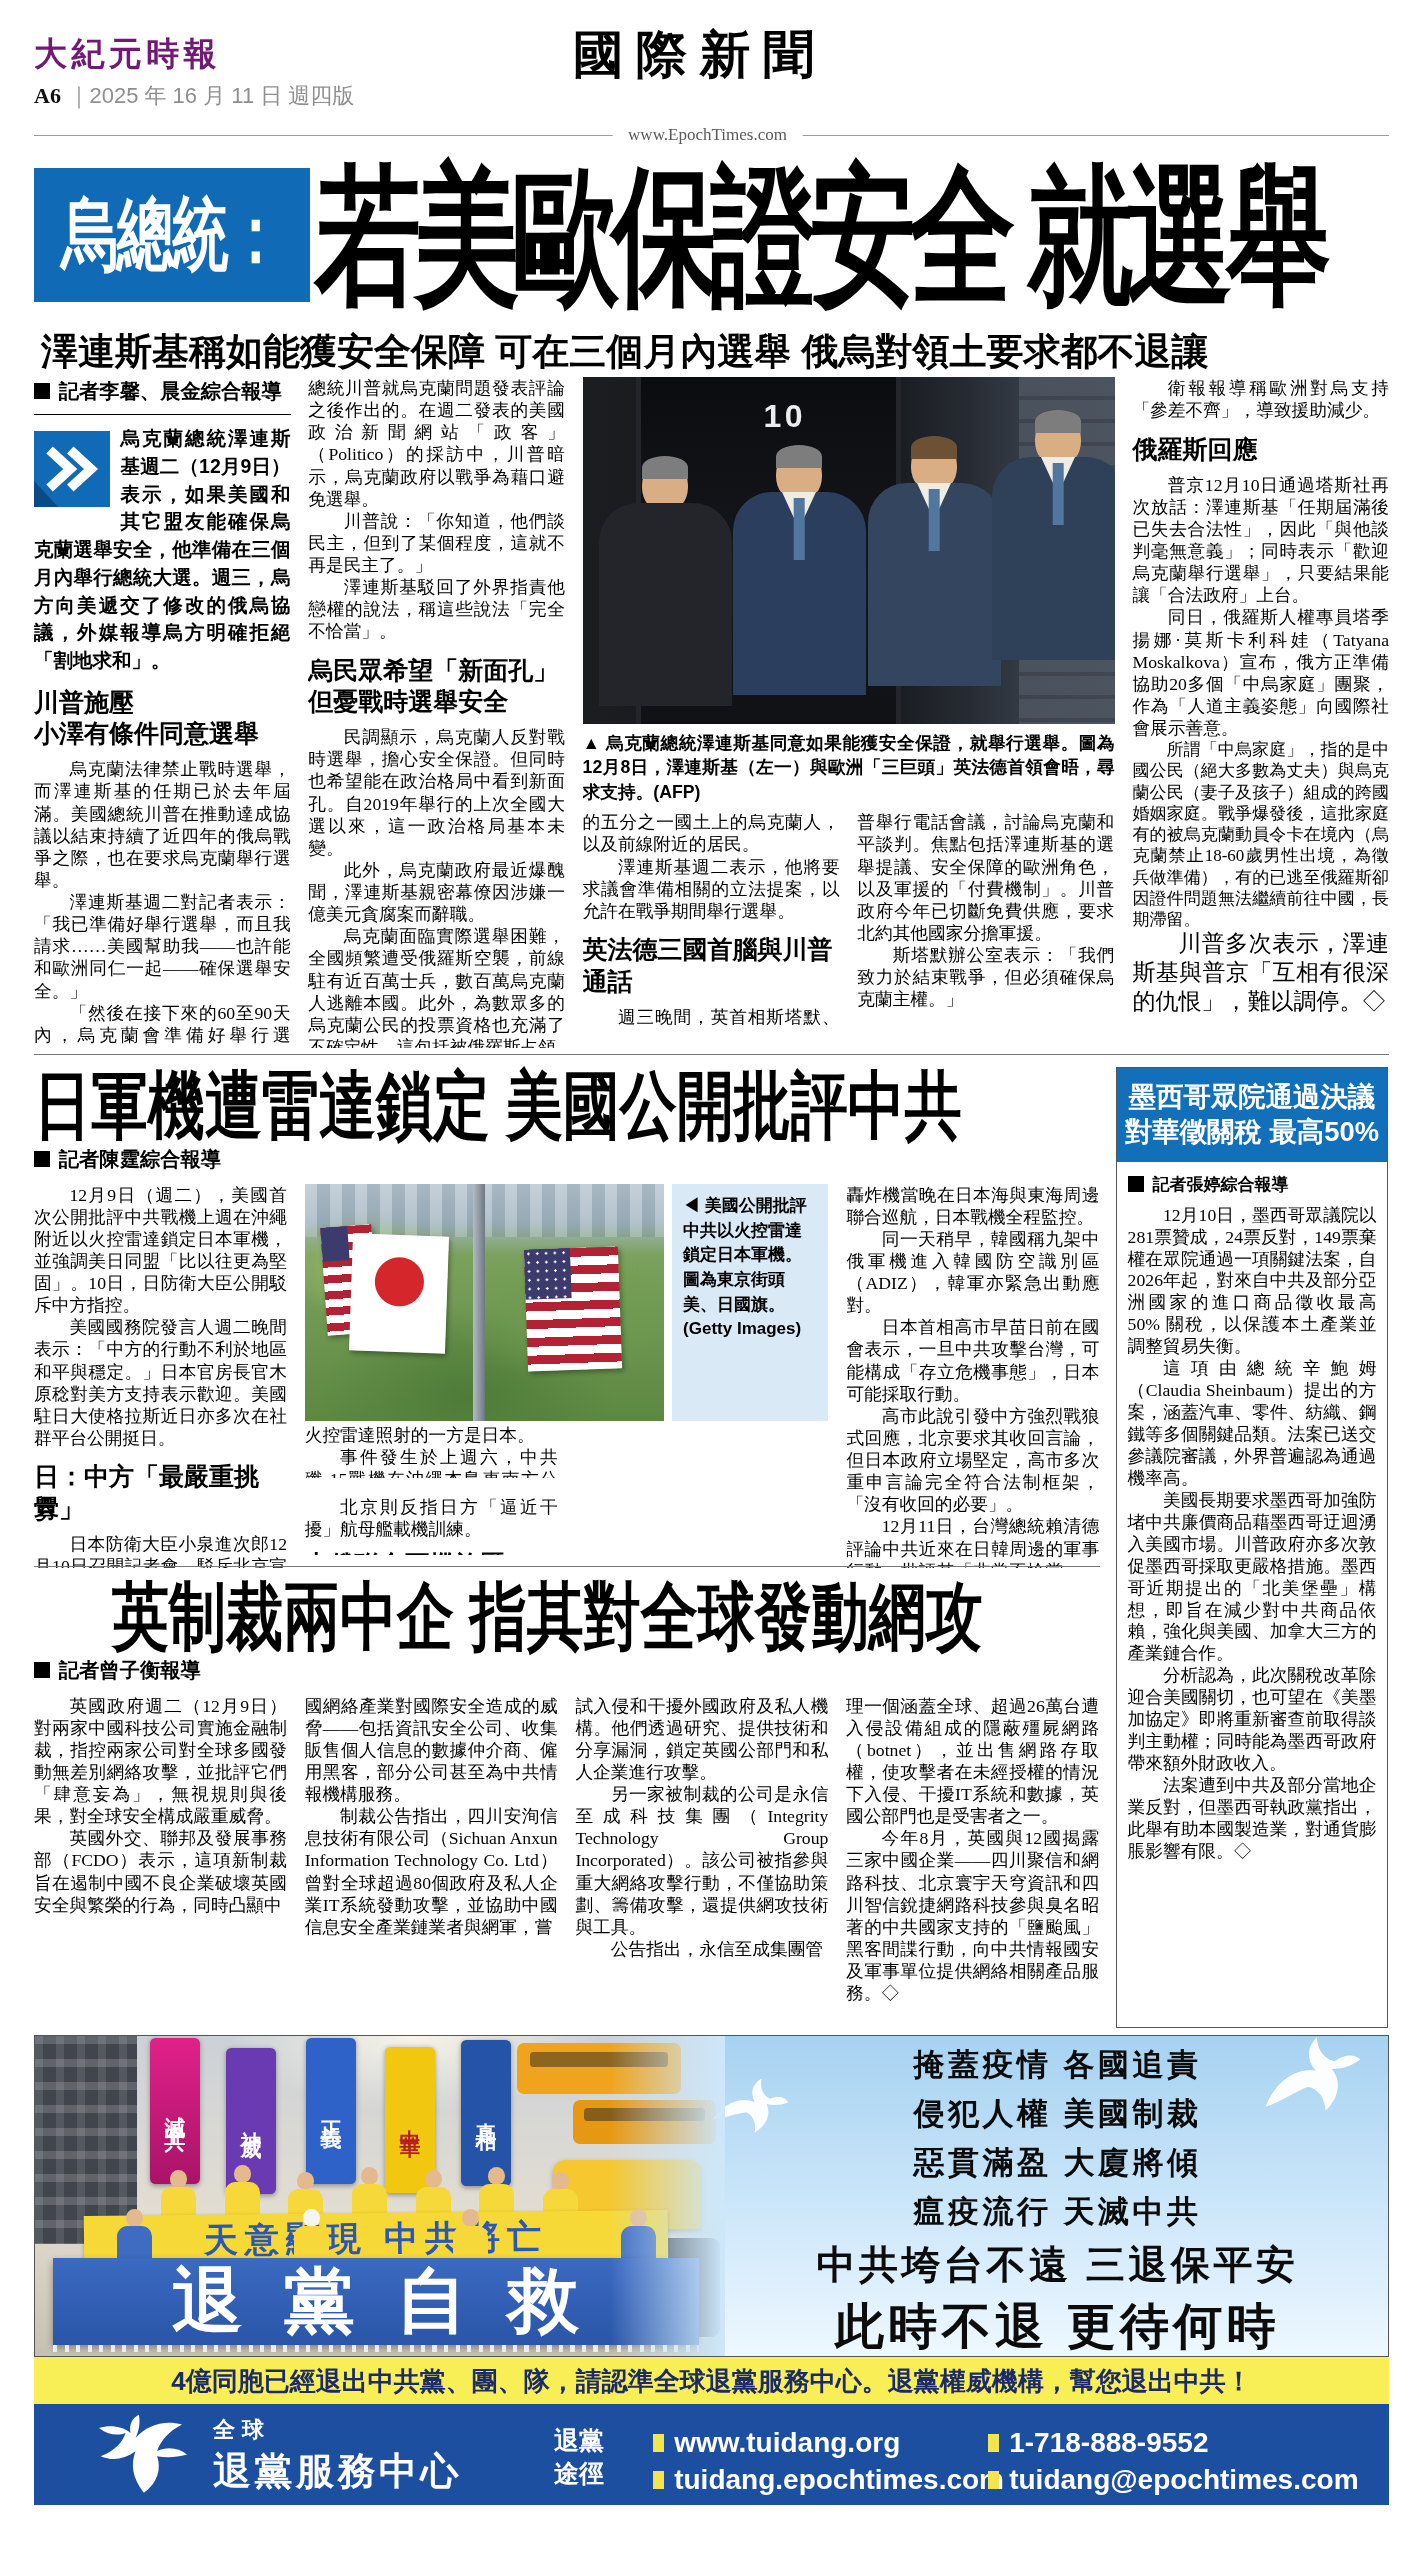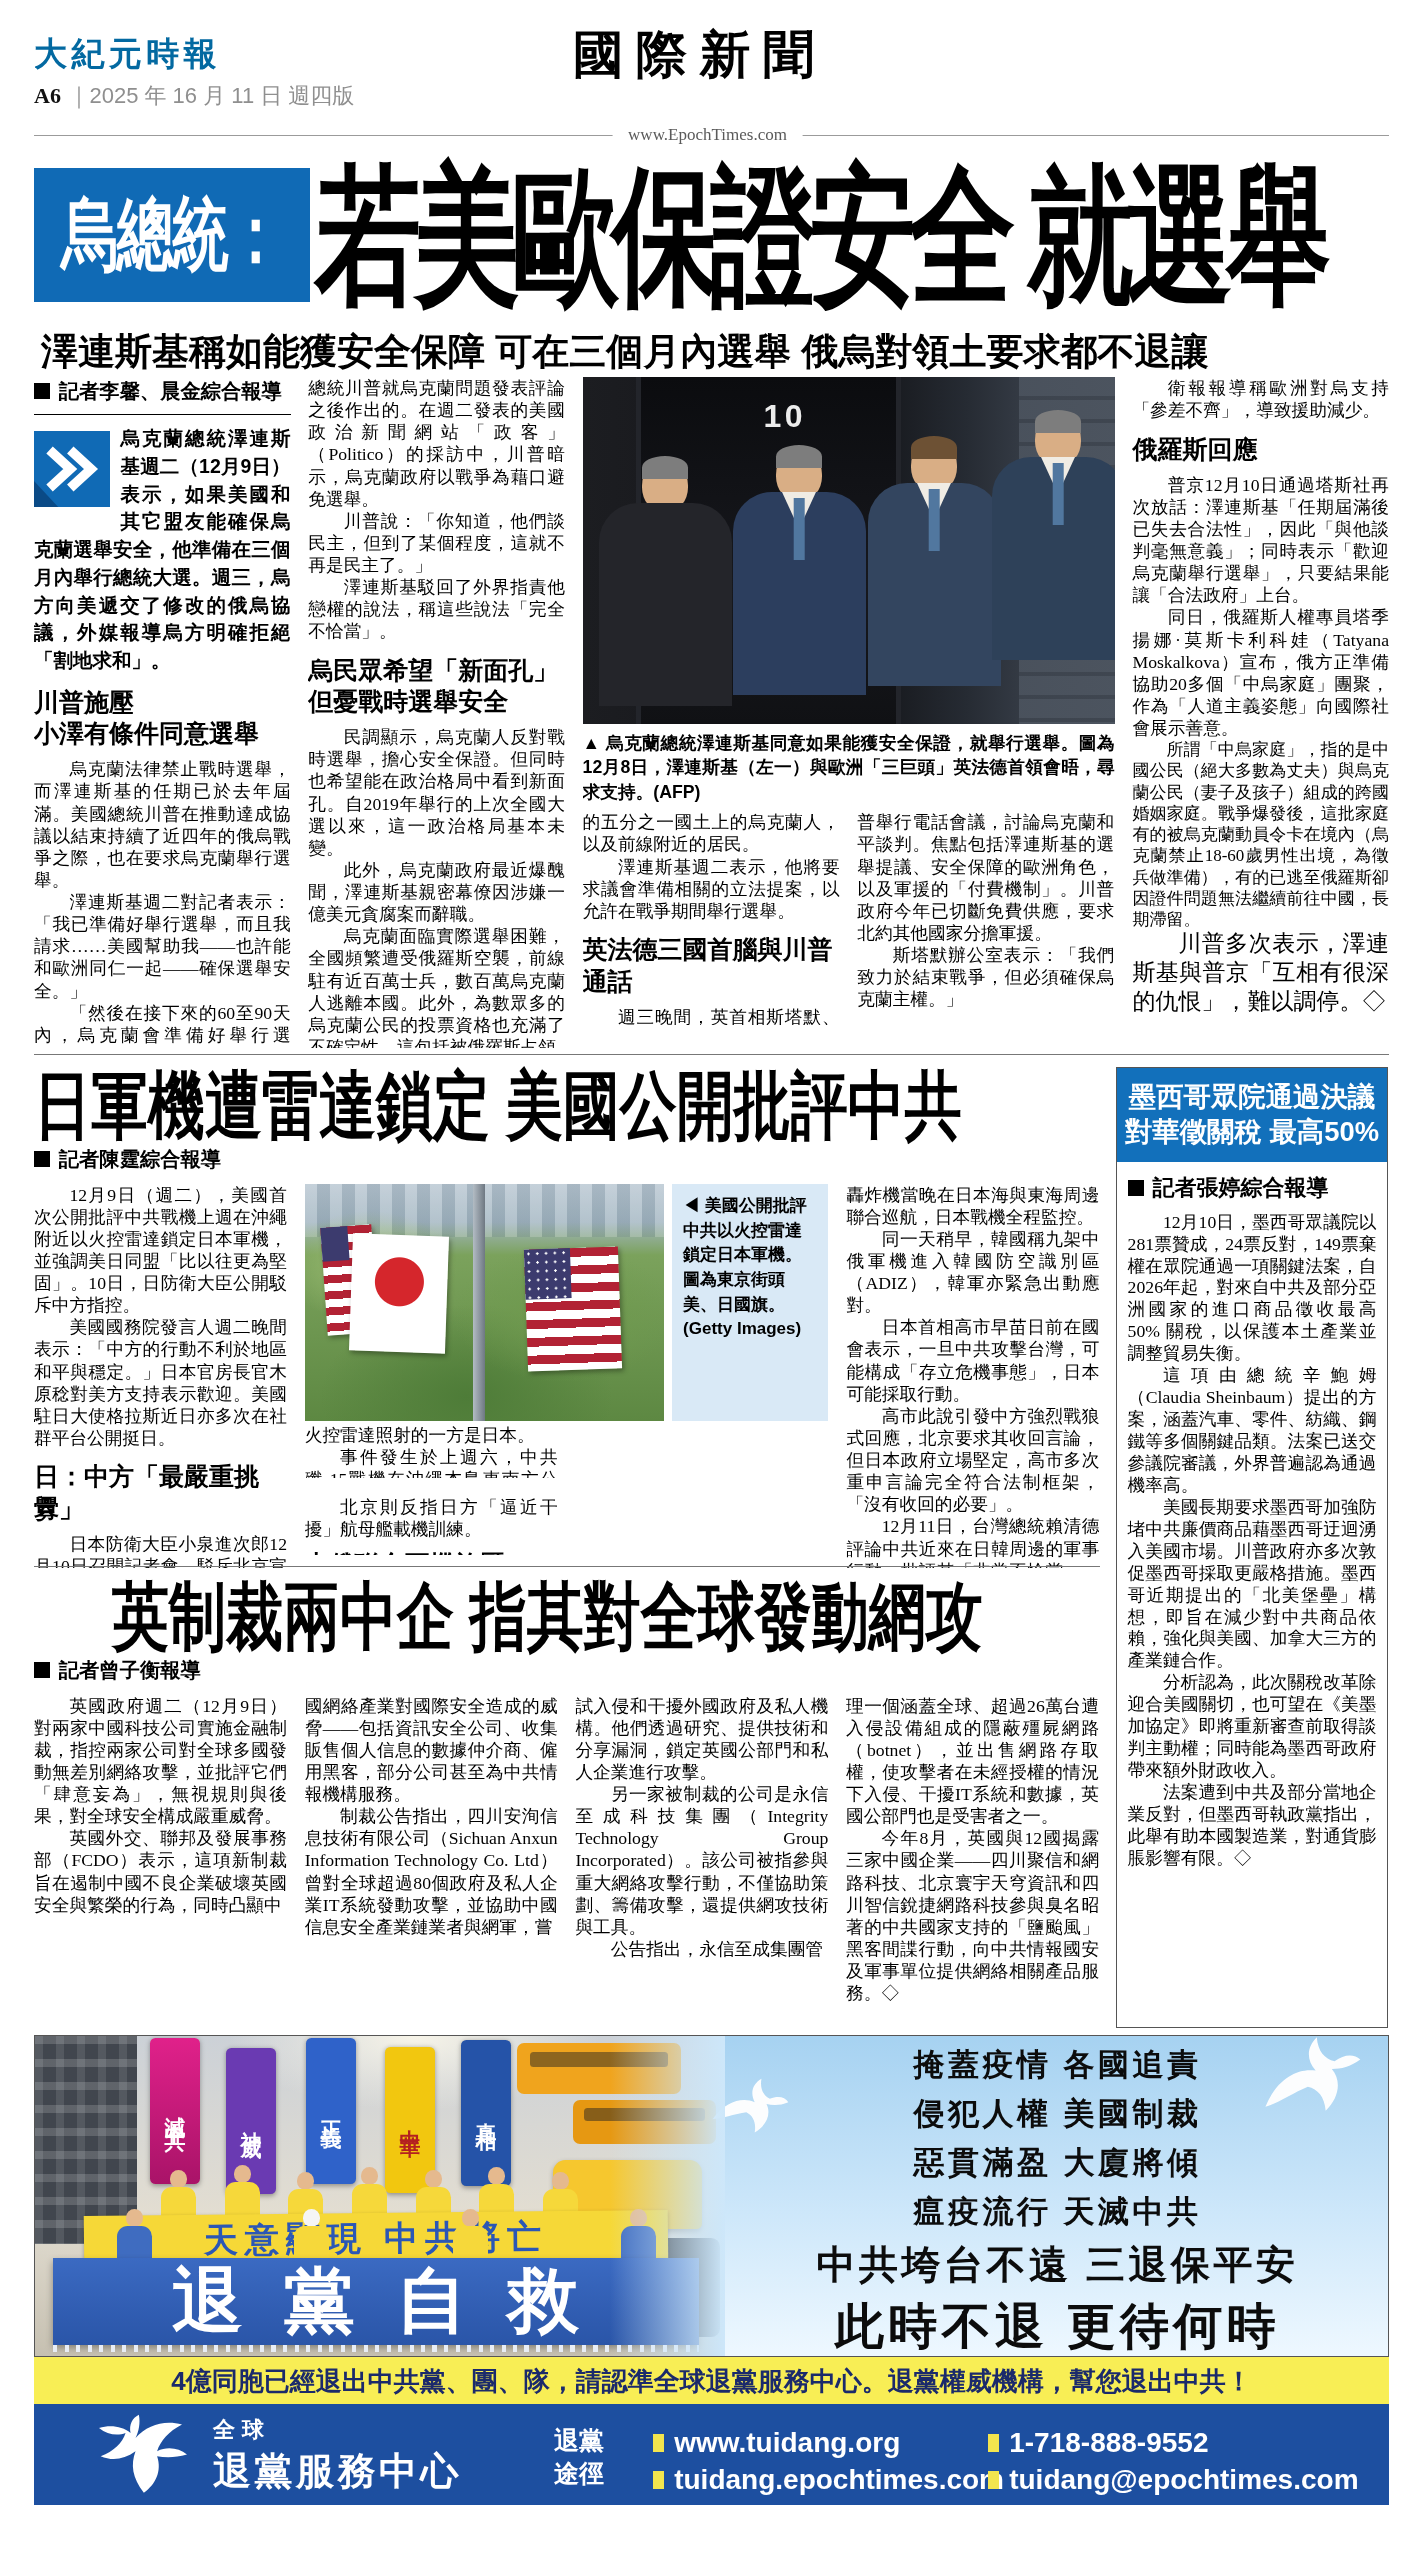--- a/index.html
+++ b/index.html
@@ -1,21 +1,21 @@
 <!DOCTYPE html>
 <html style="font-size:14px"><head>
 <meta charset="utf-8">
 <style>
   * { margin:0; padding:0; box-sizing:border-box; }
   html,body { background:#fff; }
   body { width:1415px; height:2576px; position:relative; font-family:"Liberation Serif", serif; color:#000; overflow:hidden; }
   .abs { position:absolute; }
 
   
-  #brand { left:34px; top:32px; font-family:Liberation Mono, monospace; font-weight:900; font-size:33px; color:#0369a1; letter-spacing:4.4px; }
+  #brand { left:34px; top:32px; font-family:Liberation Mono, monospace; font-weight:900; font-size:33px; color:#701a75; letter-spacing:4.4px; }
   #pageline { left:34px; top:81px; font-size:22px; font-family:"Liberation Sans",sans-serif; }
   #pageno { font-weight:900; color:#111; font-family:"Liberation Serif",serif; }
   #pagedate { color:#8f8f8f; margin-left:7px; }
   #section-title { left:0; right:16px; top:21px; text-align:center; font-weight:900; font-size:51px; letter-spacing:12.4px; font-family:"Liberation Serif",serif; }
   #header-rule { left:34px; right:26.5px; top:135px; border-top:1.8px solid #9b9b9b; height:0; }
   #site-url { top:125px; left:50%; transform:translateX(-50%); background:#fff; padding:0 16px; color:#5a5a5a; font-size:17px; }
 
   
   #kicker { left:34px; top:168px; width:276px; height:134px; background:#106ab5; display:flex; align-items:center; justify-content:center; }
   #kicker span { color:#fff; font-weight:900; font-size:57px; letter-spacing:-1.8px; transform:scaleY(1.42); white-space:nowrap; }
@@ -93,21 +93,21 @@
   
   #hr2 { left:34px; top:1566px; width:1066px; border-top:1.8px solid #777; height:0; }
   #art3 { left:34px; top:1578px; width:1066px; }
   #art3 .bigh { padding-left:78px; }
   #art3-cols { display:flex; gap:17.7px; margin-top:10.6px; height:349px; }
 
   
   #sidebar { left:1116px; top:1067px; width:272px; height:961px; border:1.8px solid #555; background:#fff; padding:8.8px 10.6px; overflow:hidden; }
   .sb-head { margin:-8.8px -10.6px 10.6px -10.6px; background:#1270bb; color:#fff; text-align:center; padding:10.6px 3.5px 12.4px;
     font-family:"Liberation Sans",sans-serif; font-weight:900; font-size:27.4px; line-height:1.3; }
-  #sidebar .byline { font-size:22px; margin:3.5px 0 8.8px;text-align:center; }
+  #sidebar .byline { font-size:17px; margin:3.5px 0 8.8px;text-align:center; }
   #sidebar .bp { font-size:17.7px; line-height:1.24; }
 
   
   #adbox { left:34px; top:2035px; width:1355px; height:322px; border:1.8px solid #555; overflow:hidden;
     background:linear-gradient(180deg,#a6d2f1 0%,#cde7fa 55%,#eef8ff 100%); }
   #ad-photo { position:absolute; left:0; top:0; width:690px; height:100%; overflow:hidden;
     background:radial-gradient(265px 106px at 55% 0%, #f7f4e8 0%, rgba(0,0,0,0) 70%),
                linear-gradient(180deg,#ccd1d7 0%,#e2ddd1 55%,#c6c0b1 100%); }
   #ad-photo .fade { position:absolute; right:0; top:0; width:115px; height:100%; background:linear-gradient(90deg,rgba(205,231,249,0),#cde7fa); z-index:9; }
   .bldg { position:absolute; left:0; top:0; width:102px; height:208px; background:#41464e;

